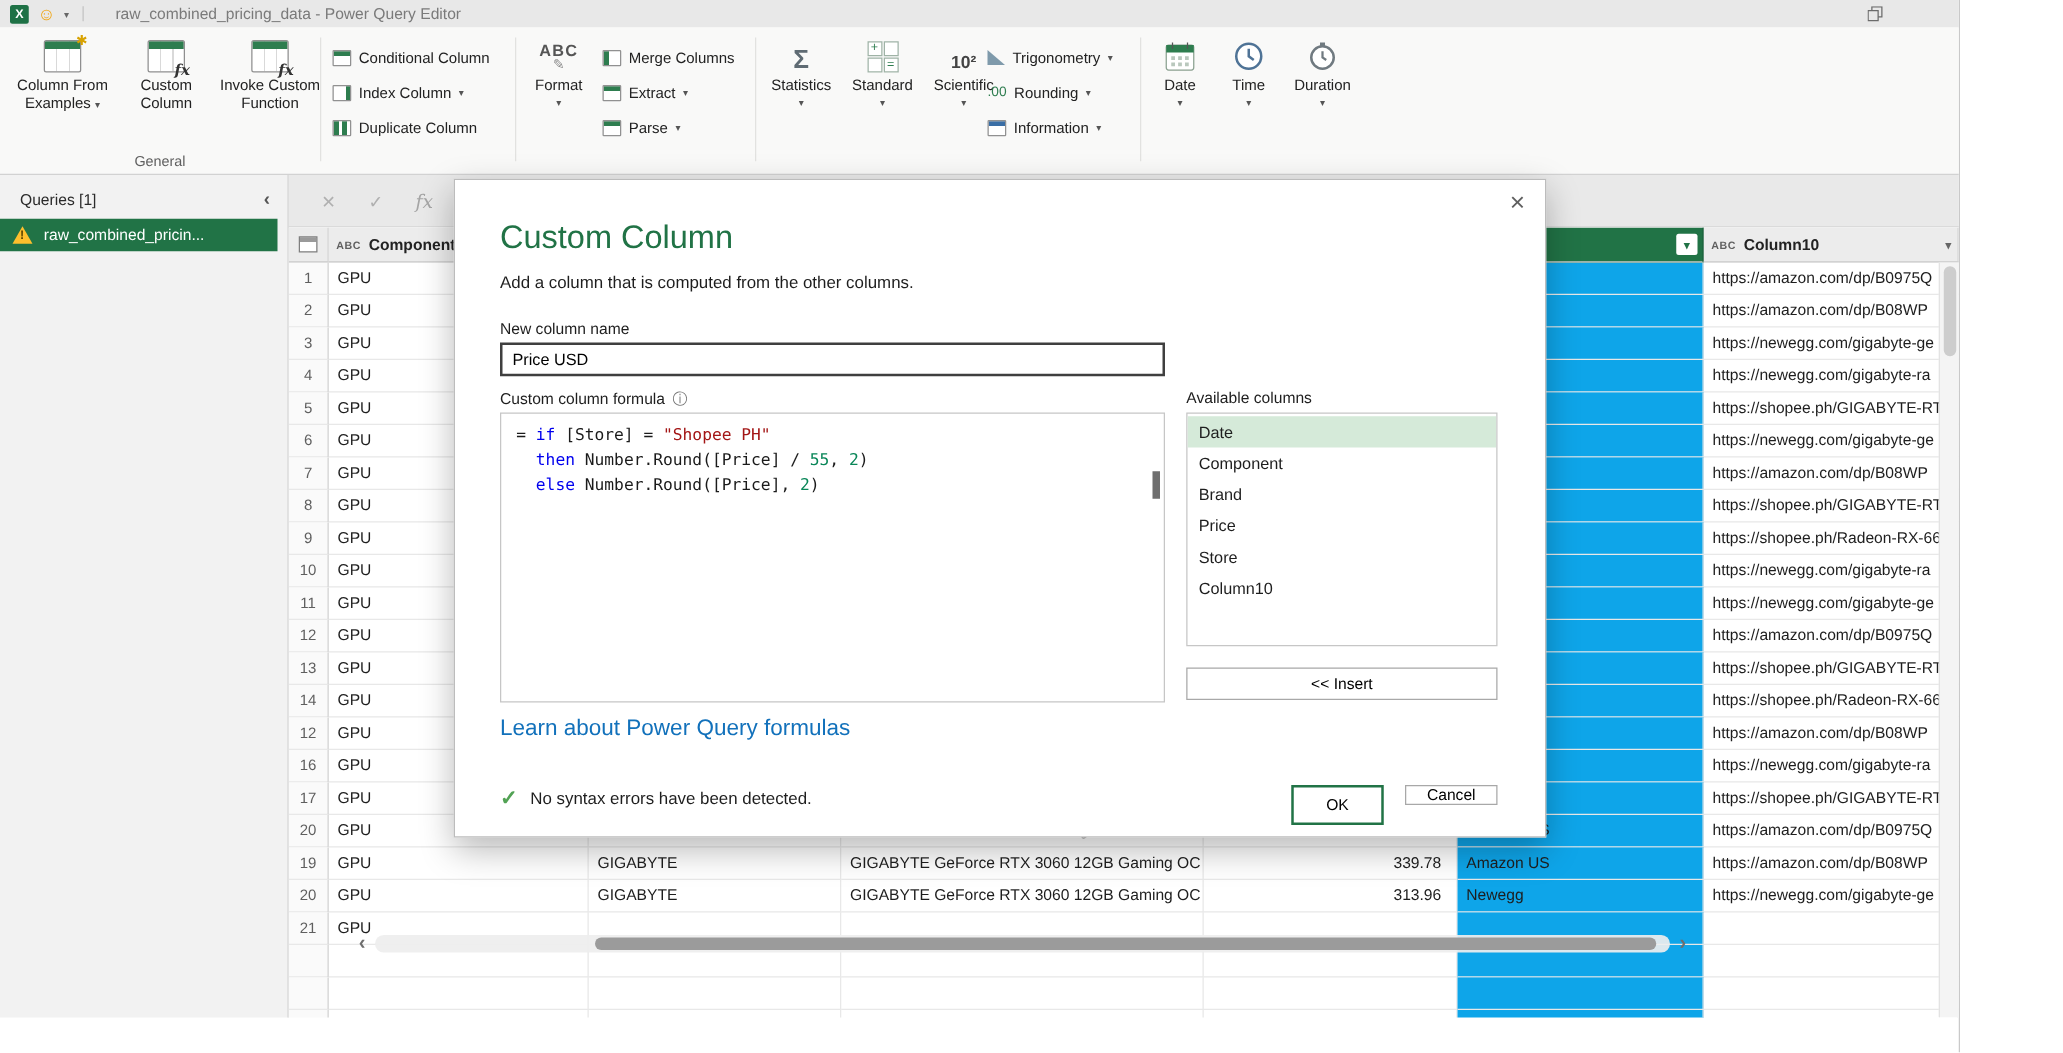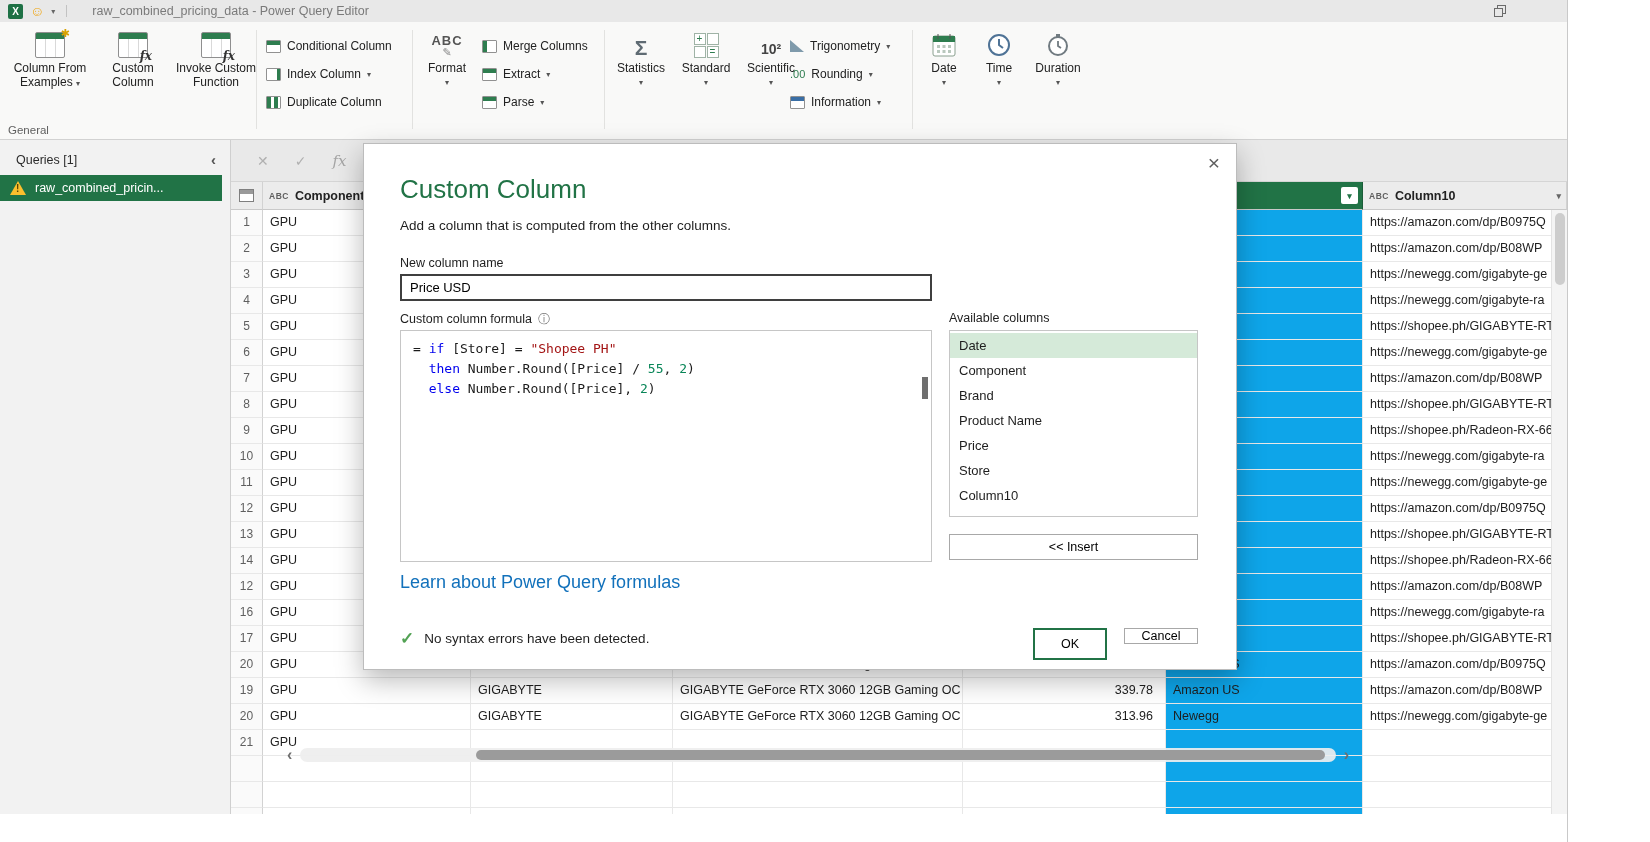--- a/index.html
+++ b/index.html
@@ -20,21 +20,21 @@
   
   .tabrow{height:28px;background:#f0f0f0;display:flex;align-items:stretch;border-bottom:1px solid #d9d9d9;position:relative}
   .tab{padding:0 16px;display:flex;align-items:center;font-size:12.5px;color:#1e1e1e;cursor:default}
   .tab.file{background:#217346;color:#fff;padding:0 22px}
   .tab.active{background:#f9f9f8;border:1px solid #d9d9d9;border-bottom:none;margin-bottom:-1px;z-index:2}
   .ribbon-collapse{margin-left:auto;margin-right:18px;align-self:center;color:#555;font-size:11px}
 
   
   .ribbon{height:118px;background:#f9f9f8;border-bottom:1px solid #d2d2d2;position:relative}
   .rsep{position:absolute;top:8px;bottom:10px;width:1px;background:#e2e2e0}
-  .rg-label{position:absolute;bottom:3px;text-align:left;color:#5f5f5f;font-size:11.5px}
+  .rg-label{position:absolute;bottom:3px;text-align:center;color:#5f5f5f;font-size:11.5px}
   .hgroup{position:absolute;top:6px;display:flex;gap:12px;align-items:flex-start}
   .vgroup{position:absolute;top:12px;display:flex;flex-direction:column;gap:4px}
   .lbtn{display:flex;flex-direction:column;align-items:center;gap:3px;text-align:center;font-size:12px;line-height:1.2;cursor:default}
   .lbtn .icz{height:30px;display:flex;align-items:flex-end;justify-content:center}
   .sbtn{display:flex;align-items:center;gap:6px;height:24px;font-size:12px;white-space:nowrap;cursor:default}
   .caret{font-size:8px;color:#555}
   .btab{width:30px;height:26px;border:1px solid #8f8f8f;border-radius:2px;background-color:#fff;position:relative;
         background-image:linear-gradient(#2e7d4f 0 6px,transparent 6px),
         linear-gradient(90deg,transparent 0 9px,#d9d9d9 9px 10px,transparent 10px 19px,#d9d9d9 19px 20px,transparent 20px)}
   .fx-ov{position:absolute;right:-5px;bottom:-6px;font-family:"DejaVu Serif",serif;font-style:italic;font-weight:bold;
@@ -611,21 +611,20 @@
       <div class="formula-code"><div><span class="tk-p">= </span><span class="tk-k">if</span><span class="tk-p"> [Store] = </span><span class="tk-s">"Shopee PH"</span></div><div><span class="tk-p">  </span><span class="tk-k">then</span><span class="tk-p"> Number.Round([Price] / </span><span class="tk-n">55</span><span class="tk-p">, </span><span class="tk-n">2</span><span class="tk-p">)</span></div><div><span class="tk-p">  </span><span class="tk-k">else</span><span class="tk-p"> Number.Round([Price], </span><span class="tk-n">2</span><span class="tk-p">)</span></div></div>
       <div class="fthumb"></div>
     </div>
     <a href="#" class="dlg-link">Learn about Power Query formulas</a>
 
     <div class="dlg-lbl" style="left:585px;top:167px">Available columns</div>
     <div class="avail-list">
         <div class="avitem sel">Date</div>
         <div class="avitem">Component</div>
         <div class="avitem">Brand</div>
-        <div class="avitem">Product Name</div>
         <div class="avitem">Price</div>
         <div class="avitem">Store</div>
         <div class="avitem">Column10</div>
       </div>
     <button class="btn btn-insert">&lt;&lt; Insert</button>
 
     <div class="status">
       <span class="check">✓</span>
       <span>No syntax errors have been detected.</span>
     </div>

